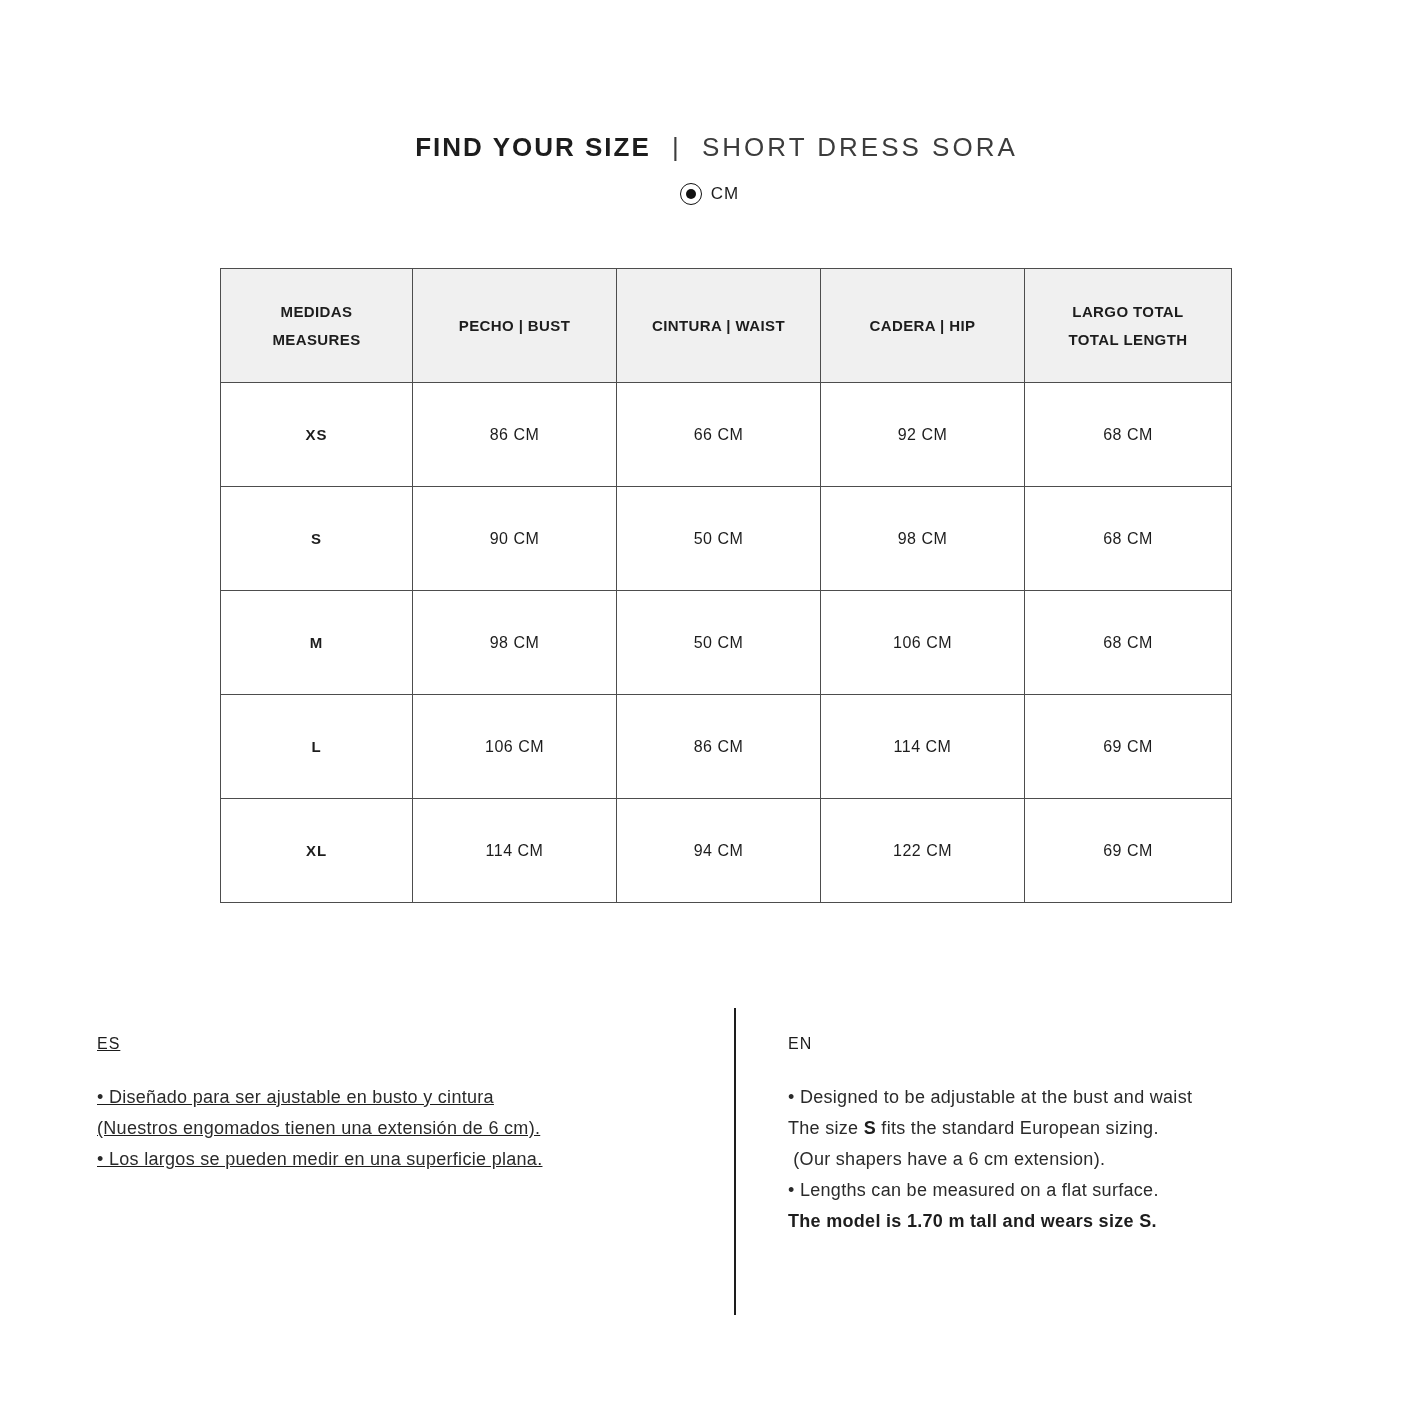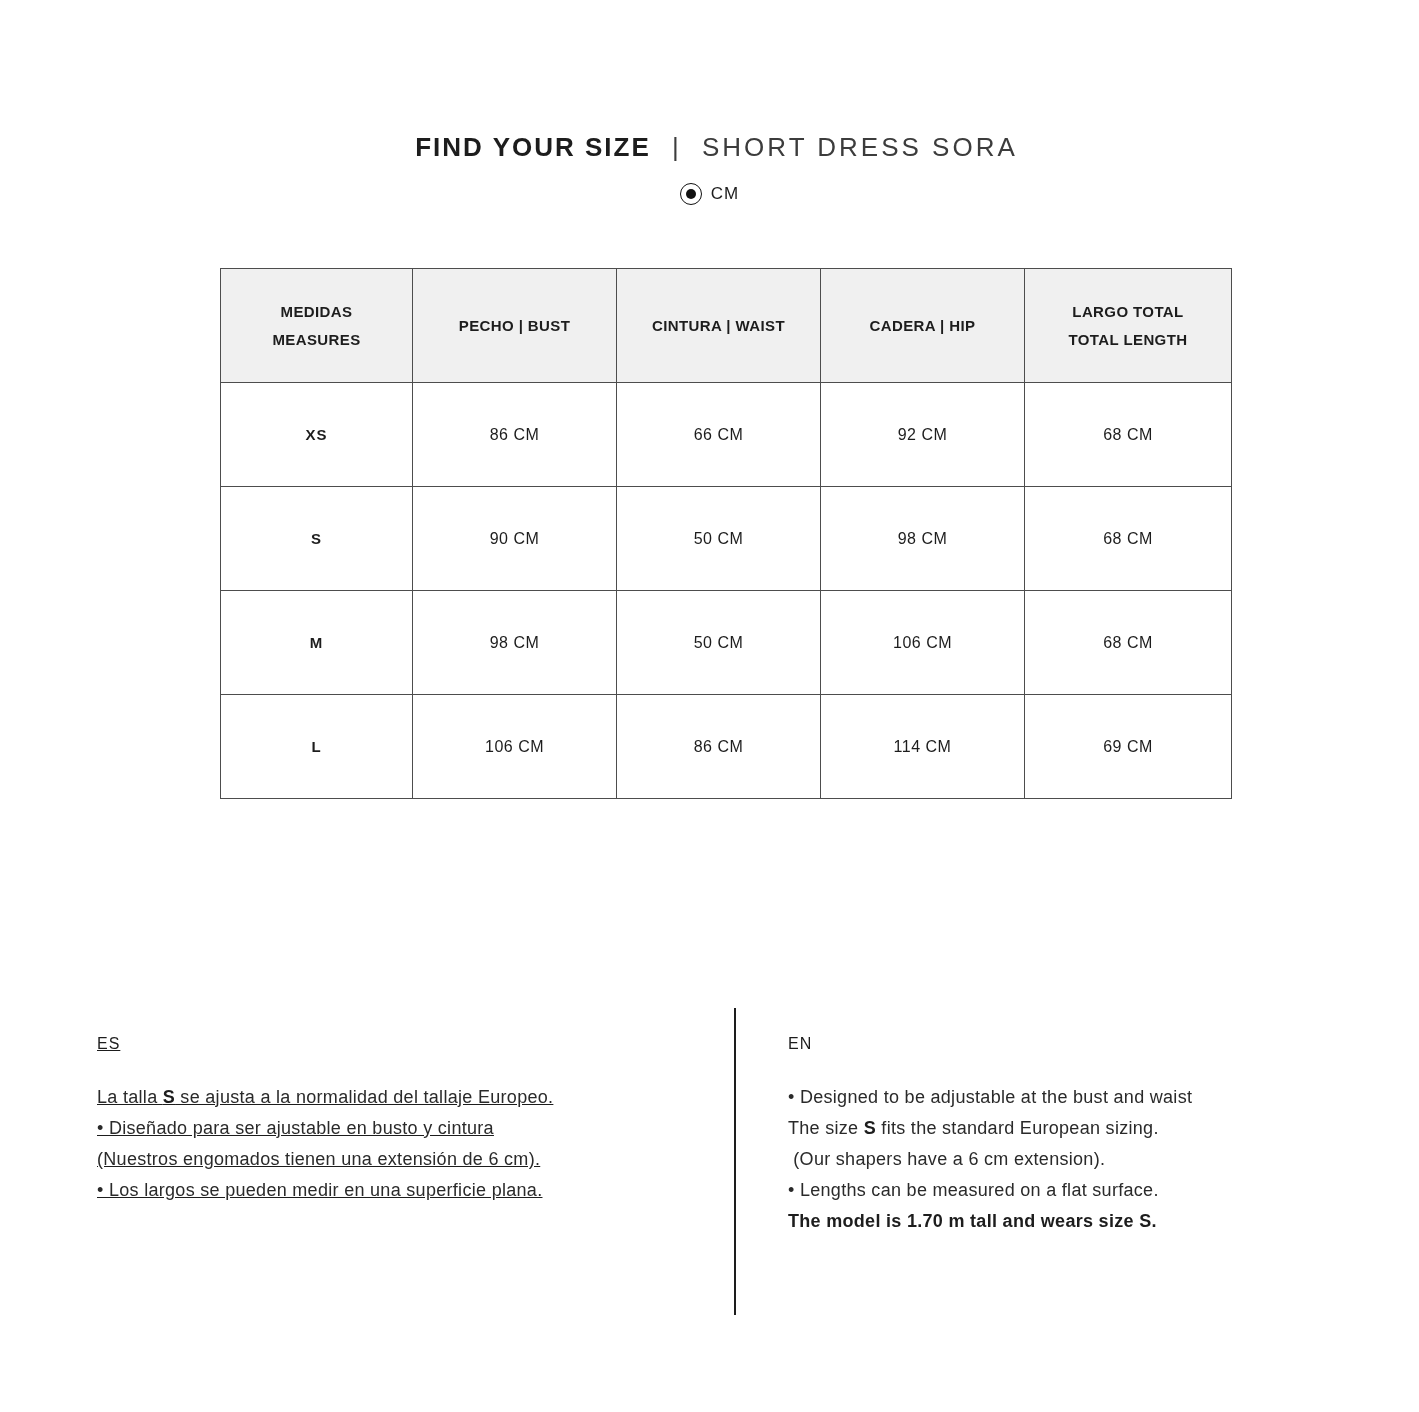--- a/index.html
+++ b/index.html
@@ -203,27 +203,33 @@
         <td>106 CM</td>
         <td>68 CM</td>
       </tr>
       <tr>
         <td class="size-cell">L</td>
         <td>106 CM</td>
         <td>86 CM</td>
         <td>114 CM</td>
         <td>69 CM</td>
       </tr>
+      <tr>
+        <td class="size-cell">XL</td>
+        <td>114 CM</td>
+        <td>94 CM</td>
+        <td>122 CM</td>
+        <td>69 CM</td>
+      </tr>
     </tbody>
   </table>
 
   <div class="notes">
     <div class="note-col es">
       <div class="lang">ES</div>
-      <p class="nl"><span>La talla </span><span class="b">S</span><span> se ajusta a la normalidad del tallaje Europeo.</span></p>
       <p class="nl">• Diseñado para ser ajustable en busto y cintura</p>
       <p class="nl">(Nuestros engomados tienen una extensión de 6 cm).</p>
       <p class="nl">• Los largos se pueden medir en una superficie plana.</p>
     </div>
 
     <div class="divider"></div>
 
     <div class="note-col en">
       <div class="lang">EN</div>
       <p class="nl">• Designed to be adjustable at the bust and waist</p>

